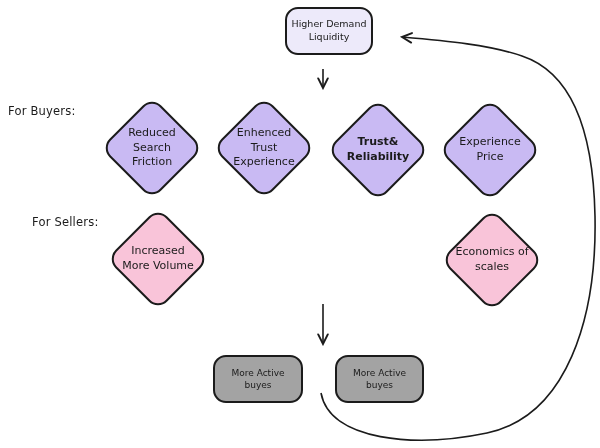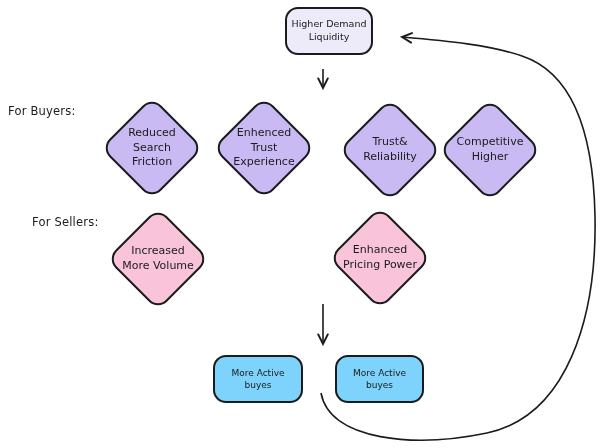--- a/index.html
+++ b/index.html
@@ -8,21 +8,21 @@
     font-family:"DejaVu Sans","Liberation Sans",sans-serif;color:#1b1b1b;
   }
   .arrows{position:absolute;left:0;top:0;width:600px;height:448px;}
   .row-label{position:absolute;font-size:11.5px;letter-spacing:.2px;white-space:nowrap;}
   .node-box{
     position:absolute;border:2px solid #1b1b1b;border-radius:13px;
     display:flex;align-items:center;justify-content:center;text-align:center;
     font-size:9.5px;line-height:1.35;box-sizing:border-box;padding:0 4px;
   }
   .title-box{background:#edeafa;}
-  .outcome-box{background:#7dd3fc;font-size:9px;}
+  .outcome-box{background:#a3a3a3;font-size:9px;}
   .diamond{position:absolute;width:104px;height:104px;}
   .diamond-shape{
     position:absolute;left:50%;top:50%;width:73px;height:73px;
     transform:translate(-50%,-50%) rotate(45deg);
     border:2px solid #1b1b1b;border-radius:13px;box-sizing:border-box;
   }
   .buyer-fill{background:#c9baf3;}
   .seller-fill{background:#f9c4d9;}
   .diamond-label{
     position:absolute;inset:0;display:flex;align-items:center;justify-content:center;
@@ -53,36 +53,36 @@
   <div class="row-label" style="left:8px;top:215px;margin-left:24px;">For Sellers:</div>
 
   <div class="diamond" style="left:100px;top:96px;">
     <div class="diamond-shape buyer-fill"></div>
     <div class="diamond-label">Reduced Search Friction</div>
   </div>
   <div class="diamond" style="left:212px;top:96px;">
     <div class="diamond-shape buyer-fill"></div>
     <div class="diamond-label">Enhenced Trust Experience</div>
   </div>
-  <div class="diamond" style="left:338px;top:98px;">
+  <div class="diamond" style="left:326px;top:98px;font-weight:bold;">
     <div class="diamond-shape buyer-fill"></div>
     <div class="diamond-label">Trust&amp; Reliability</div>
   </div>
   <div class="diamond" style="left:438px;top:98px;">
     <div class="diamond-shape buyer-fill"></div>
-    <div class="diamond-label">Competitive Higher</div>
+    <div class="diamond-label">Experience Price</div>
   </div>
 
   <div class="diamond" style="left:106px;top:207px;">
     <div class="diamond-shape seller-fill"></div>
     <div class="diamond-label">Increased More Volume</div>
   </div>
-  <div class="diamond" style="left:328px;top:206px;">
+  <div class="diamond" style="left:440px;top:208px;">
     <div class="diamond-shape seller-fill"></div>
-    <div class="diamond-label">Enhanced Pricing Power</div>
+    <div class="diamond-label">Economics of scales</div>
   </div>
 
   <div class="node-box outcome-box" style="left:213px;top:355px;width:90px;height:48px;">
     <span>More Active buyes</span>
   </div>
   <div class="node-box outcome-box" style="left:335px;top:355px;width:89px;height:48px;">
     <span>More Active buyes</span>
   </div>
 
 </div>

